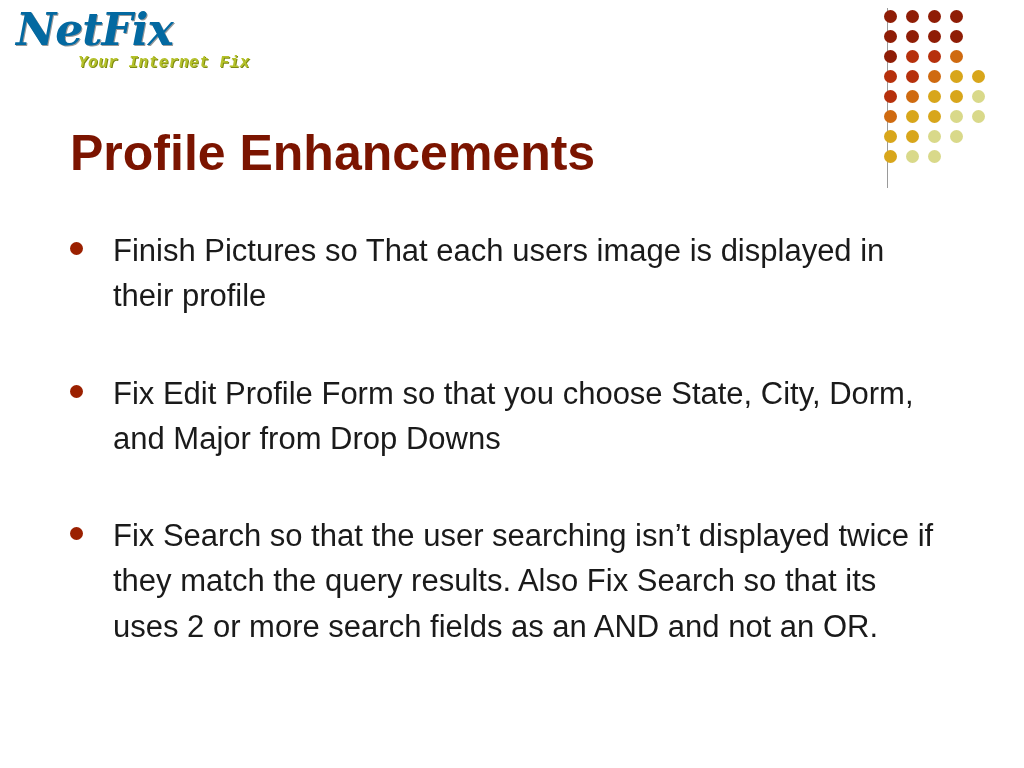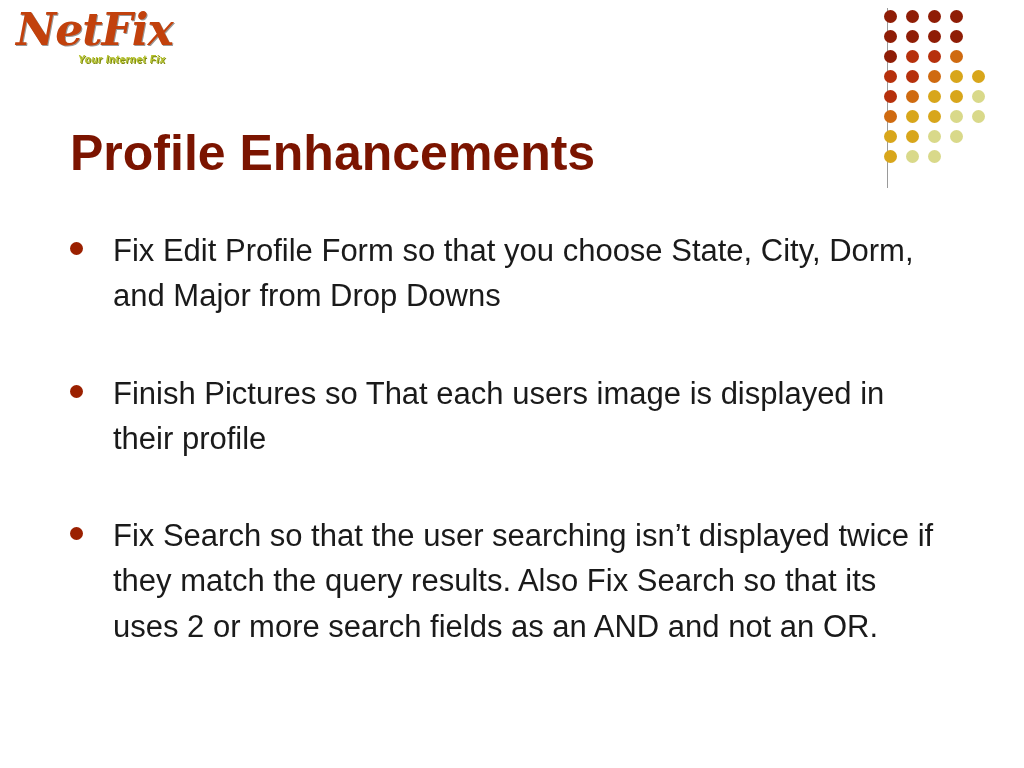--- a/index.html
+++ b/index.html
@@ -21,30 +21,30 @@
     left: 12px;
     top: 8px;
     width: 300px;
     height: 90px;
   }
   .logo-wordmark {
     font-family: "DejaVu Serif", serif;
     font-size: 44px;
     font-weight: bold;
     font-style: italic;
-    color: #c2410c;
+    color: #0369a1;
     letter-spacing: -1px;
     line-height: 1;
     text-shadow: 1px 1px 0 #9a9a9a;
     margin: 0;
     padding: 0 0 0 4px;
   }
   .logo-tagline {
-    font-family: Liberation Sans, sans-serif;
-    font-size: 10px;
+    font-family: Liberation Mono, monospace;
+    font-size: 16px;
     font-weight: bold;
     font-style: italic;
     color: #b5c22a;
     text-shadow: 1px 1px 0 #7e8a12;
     margin: 2px 0 8px 66px;
     letter-spacing: 0.5px;
   }
 
   
   .dot-deco {
@@ -153,23 +153,23 @@
     <span class="dot" style="left: 0px; top: 140px; background: rgb(216, 166, 27);"></span>
     <span class="dot" style="left: 22px; top: 140px; background: rgb(217, 217, 138);"></span>
     <span class="dot" style="left: 44px; top: 140px; background: rgb(217, 217, 138);"></span>
   </div>
 
 <div class="slide-title">Profile Enhancements</div>
 
 <div class="bullet-list">
   <div class="bullet-item">
     <span class="bullet-marker"></span>
-    <span class="bullet-text">Fix Edit Profile Form so that you choose State, City, Dorm, and Major from Drop Downs</span>
+    <span class="bullet-text">Finish Pictures so That each users image is displayed in their profile</span>
   </div>
   <div class="bullet-item">
     <span class="bullet-marker"></span>
-    <span class="bullet-text">Finish Pictures so That each users image is displayed in their profile</span>
+    <span class="bullet-text">Fix Edit Profile Form so that you choose State, City, Dorm, and Major from Drop Downs</span>
   </div>
   <div class="bullet-item">
     <span class="bullet-marker"></span>
     <span class="bullet-text">Fix Search so that the user searching isn’t displayed twice if they match the query results. Also Fix Search so that its uses 2 or more search fields as an AND and not an OR.</span>
   </div>
 </div>
 
 </body></html>

